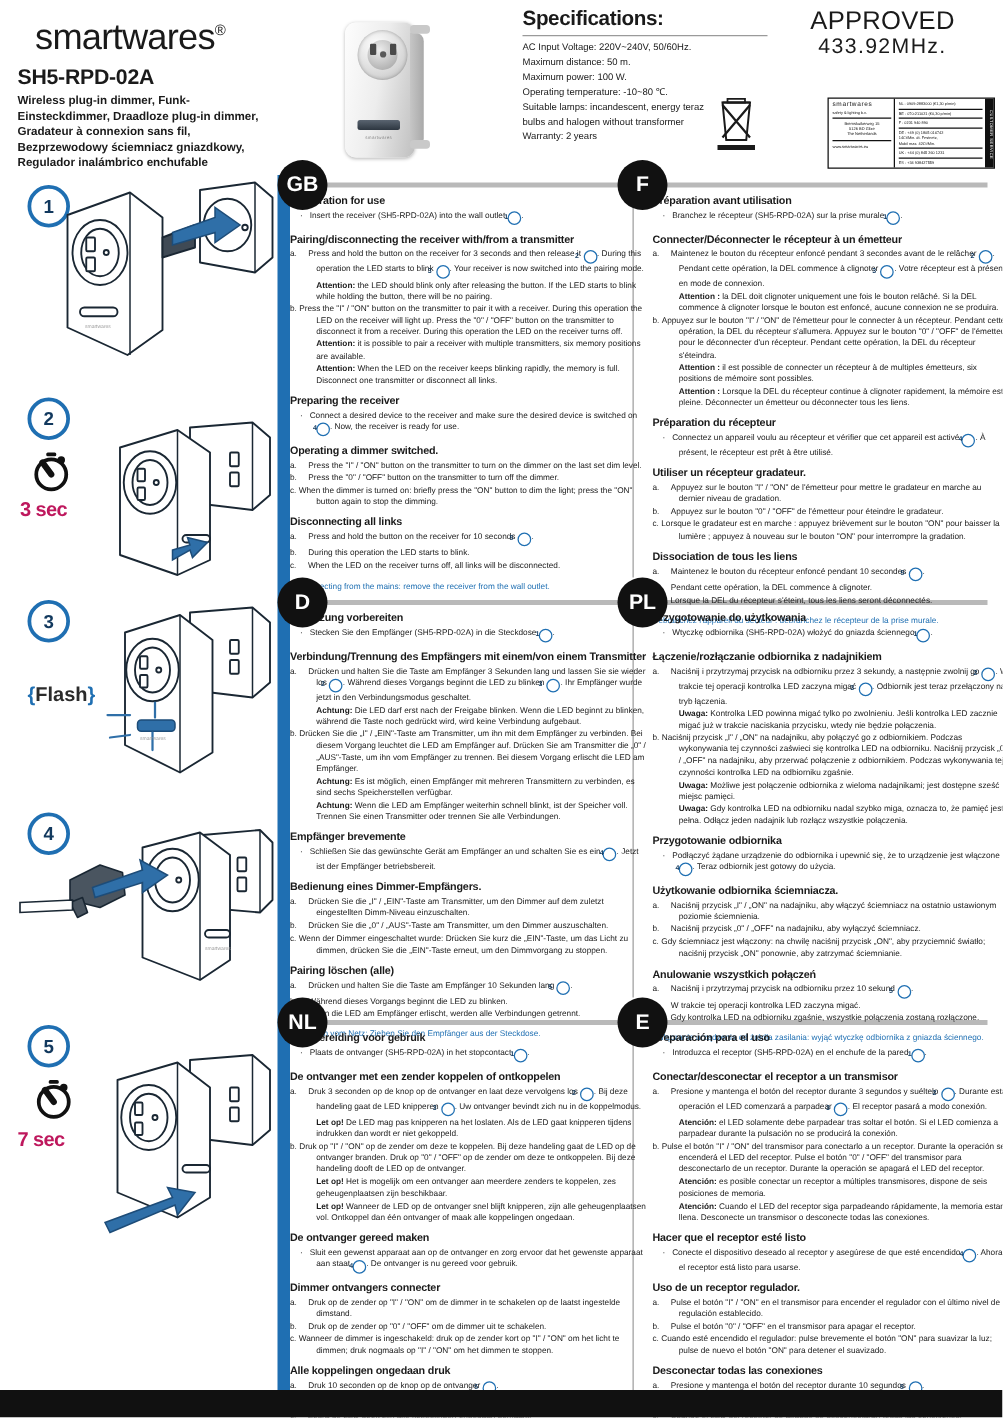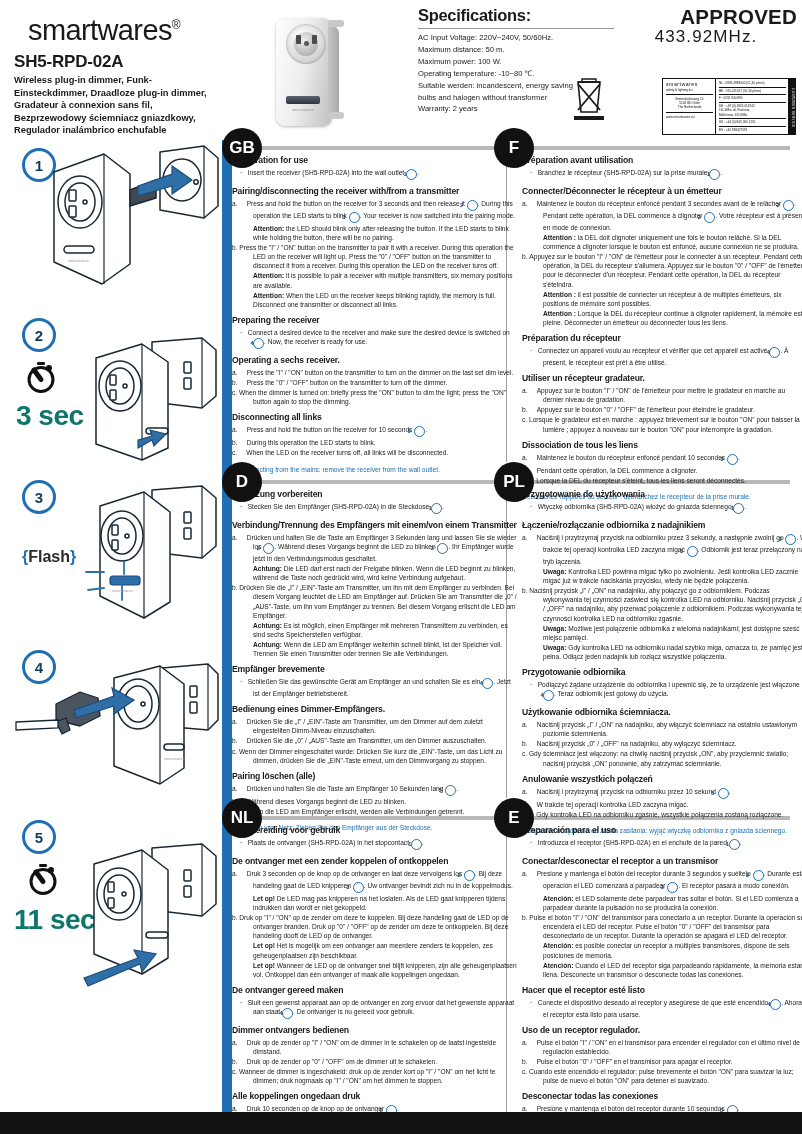--- a/index.html
+++ b/index.html
@@ -39,21 +39,21 @@
   .specs .rule{margin:3px 0 4px 0;height:1px;background:#9a9a9a;}
   .specs p{margin:0 0 1.5px 0;font-size:7.6px;line-height:10.4px;color:#1a1a1a;}
 
   .weee{position:absolute;left:568px;top:72px;width:42px;height:52px;}
   .weee svg{width:42px;height:52px;}
 
   
   .rtte{position:absolute;left:615px;top:6px;width:182px;text-align:center;}
   .rtte .l1{font-size:21.5px;font-weight:bold;letter-spacing:-.6px;line-height:23px;}
   .rtte .l1 .ce{font-weight:400;font-size:20px;}
-  .rtte .l2{font-size:20.5px;font-weight:bold;letter-spacing:.2px;line-height:21px;text-align:right;}
+  .rtte .l2{font-size:20.5px;font-weight:normal;letter-spacing:.2px;line-height:21px;}
   .rtte .l3{font-size:17px;font-weight:400;letter-spacing:1.1px;line-height:20px;}
 
   .addrbox{position:absolute;left:662px;top:78px;width:132px;height:55px;border:1px solid #111;
            display:flex;background:#fff;}
   .ab-l{width:47px;border-right:1px solid #111;padding:2px 2px 0 3px;}
   .ab-l .bn{font-size:5.2px;letter-spacing:.5px;color:#111;}
   .ab-l .bs{font-size:3.1px;color:#111;margin-top:.5px;}
   .ab-l .sep{height:1px;background:#111;margin:2px 0 2px 0;}
   .ab-l .ad{font-size:3.2px;line-height:4.4px;text-align:center;color:#111;}
   .ab-l .web{font-size:3.2px;margin-top:2px;color:#111;}
@@ -63,21 +63,21 @@
   .ab-tab{width:7px;background:#111;color:#fff;font-size:3.2px;writing-mode:vertical-rl;
           text-align:center;letter-spacing:.4px;padding-top:2px;}
 
   
   .illu{position:absolute;left:0;top:140px;width:222px;height:972px;background:#fff;}
   .step{position:absolute;left:0;width:222px;}
   .stepnum{position:absolute;width:28px;height:28px;border-radius:50%;border:3px solid #1f6fb2;
            color:#12395e;font-size:15px;font-weight:bold;display:flex;align-items:center;
            justify-content:center;background:#fff;}
   .timer{position:absolute;width:34px;height:34px;}
-  .timelbl{position:absolute;font-size:28px;font-weight:bold;color:#0f766e;letter-spacing:-.5px;}
+  .timelbl{position:absolute;font-size:16px;font-weight:bold;color:#be185d;letter-spacing:-.5px;}
   .flashlbl{position:absolute;font-size:16px;font-weight:bold;color:#2b2b2b;}
   .flashlbl .br{color:#1f6fb2;font-weight:bold;}
 
   
   .art{position:absolute;}
   .art svg{overflow:visible;}
 
   .bluebar{position:absolute;left:222px;top:140px;width:10px;height:972px;background:#1f6fb2;}
 
   
@@ -129,21 +129,21 @@
     <div class="pv-logo">smartwares</div>
   </div>
 
   <div class="specs">
     <h2>Specifications:</h2>
     <div class="rule"></div>
     <p>AC Input Voltage: 220V~240V, 50/60Hz.</p>
     <p>Maximum distance: 50 m.</p>
     <p>Maximum power: 100 W.</p>
     <p>Operating temperature: -10~80 ℃.</p>
-    <p>Suitable werden: incandescent, energy saving</p>
+    <p>Suitable lamps: incandescent, energy teraz</p>
     <p>bulbs and halogen without transformer</p>
     <p>Warranty: 2 years</p>
   </div>
 
   <div class="weee">
     <svg viewBox="0 0 42 52">
       <path d="M10 10 L32 10 L29 40 L13 40 Z" fill="none" stroke="#1a1a1a" stroke-width="1.6"></path>
       <path d="M10 10 L32 10" stroke="#1a1a1a" stroke-width="1.6"></path>
       <path d="M14 7 L28 7 L28 10 L14 10 Z" fill="none" stroke="#1a1a1a" stroke-width="1.4"></path>
       <path d="M10 12 L32 38 M32 12 L10 38" stroke="#1a1a1a" stroke-width="1.8"></path>
@@ -307,21 +307,21 @@
   <div class="step" style="top:672px;height:195px">
     <div class="stepnum" style="left:22px;top:8px">5</div>
     <div class="timer" style="left:26px;top:50px">
       <svg viewBox="0 0 34 34">
         <circle cx="17" cy="19.5" r="12" fill="none" stroke="#111" stroke-width="3"></circle>
         <path d="M17 19.5 L10 10" stroke="#111" stroke-width="5" stroke-linecap="round"></path>
         <circle cx="25" cy="8" r="3" fill="#111"></circle>
         <rect x="13" y="2" width="8" height="3" rx="1.2" fill="#111"></rect>
       </svg>
     </div>
-    <div class="timelbl" style="left:14px;top:92px">11 sec</div>
+    <div class="timelbl" style="left:14px;top:92px">7 sec</div>
     <div class="art" style="left:88px;top:30px">
       <svg width="134" height="150" viewBox="0 0 134 150">
         <g fill="#fff" stroke="#1a2733" stroke-width="1.5" stroke-linejoin="round">
           <path d="M64 6 L114 2 L128 14 L128 62 L114 74 L64 68 Z"></path>
           <path d="M114 2 L114 74" stroke-width="1.2"></path>
           <rect x="96" y="28" width="7" height="11" rx="1"></rect>
           <rect x="96" y="44" width="7" height="11" rx="1"></rect>
           <path d="M6 22 L54 8 L80 28 L80 116 L54 132 L6 112 Z"></path>
           <path d="M54 8 L54 132" stroke-width="1.2"></path>
           <ellipse cx="31" cy="52" rx="22" ry="26"></ellipse>
@@ -365,21 +365,21 @@
   <h3>Pairing/disconnecting the receiver with/from a transmitter</h3>
   <p class="ind"><span>a.</span>&nbsp;&nbsp;&nbsp;&nbsp;&nbsp;<span>Press and hold the button on the receiver for 3 seconds and then release it</span> <span class="cnum">2</span><span>. During this operation the LED starts to blink</span> <span class="cnum">3</span><span>. Your receiver is now switched into the pairing mode.</span></p>
   <p class="ind2"><span class="lbl">Attention:</span><span> the LED should blink only after releasing the button. If the LED starts to blink while holding the button, there will be no pairing.</span></p>
   <p class="ind"><span>b.</span>&nbsp;<span>Press the "I" / "ON" button on the transmitter to pair it with a receiver. During this operation the LED on the receiver will light up. Press the "0" / "OFF" button on the transmitter to disconnect it from a receiver. During this operation the LED on the receiver turns off.</span></p>
   <p class="ind2"><span class="lbl">Attention:</span><span> it is possible to pair a receiver with multiple transmitters, six memory positions are available.</span></p>
   <p class="ind2"><span class="lbl">Attention:</span><span> When the LED on the receiver keeps blinking rapidly, the memory is full. Disconnect one transmitter or disconnect all links.</span></p>
   <div class="gap"></div>
   <h3>Preparing the receiver</h3>
   <p class="bul"><span>·</span>&nbsp;&nbsp;&nbsp;<span>Connect a desired device to the receiver and make sure the desired device is switched on</span> <span class="cnum">4</span><span>. Now, the receiver is ready for use.</span></p>
   <div class="gap"></div>
-  <h3>Operating a sechs receiver.</h3>
+  <h3>Operating a dimmer switched.</h3>
   <p class="ind"><span>a.</span>&nbsp;&nbsp;&nbsp;&nbsp;&nbsp;<span>Press the "I" / "ON" button on the transmitter to turn on the dimmer on the last set dim level.</span></p>
   <p class="ind"><span>b.</span>&nbsp;&nbsp;&nbsp;&nbsp;&nbsp;<span>Press the "0" / "OFF" button on the transmitter to turn off the dimmer.</span></p>
   <p class="ind"><span>c.</span>&nbsp;<span>When the dimmer is turned on: briefly press the "ON" button to dim the light; press the "ON" button again to stop the dimming.</span></p>
   <div class="gap"></div>
   <h3>Disconnecting all links</h3>
   <p class="ind"><span>a.</span>&nbsp;&nbsp;&nbsp;&nbsp;&nbsp;<span>Press and hold the button on the receiver for 10 seconds</span> <span class="cnum">5</span>.</p>
   <p class="ind"><span>b.</span>&nbsp;&nbsp;&nbsp;&nbsp;&nbsp;<span>During this operation the LED starts to blink.</span></p>
   <p class="ind"><span>c.</span>&nbsp;&nbsp;&nbsp;&nbsp;&nbsp;<span>When the LED on the receiver turns off, all links will be disconnected.</span></p>
   <p class="foot">Disconnecting from the mains: remove the receiver from the wall outlet.</p>
 </div>
@@ -469,21 +469,21 @@
   <h3>De ontvanger met een zender koppelen of ontkoppelen</h3>
   <p class="ind"><span>a.</span>&nbsp;&nbsp;&nbsp;&nbsp;&nbsp;<span>Druk 3 seconden op de knop op de ontvanger en laat deze vervolgens los</span> <span class="cnum">2</span><span>. Bij deze handeling gaat de LED knipperen</span> <span class="cnum">3</span><span>. Uw ontvanger bevindt zich nu in de koppelmodus.</span></p>
   <p class="ind2"><span class="lbl">Let op!</span><span> De LED mag pas knipperen na het loslaten. Als de LED gaat knipperen tijdens indrukken dan wordt er niet gekoppeld.</span></p>
   <p class="ind"><span>b.</span>&nbsp;<span>Druk op "I" / "ON" op de zender om deze te koppelen. Bij deze handeling gaat de LED op de ontvanger branden. Druk op "0" / "OFF" op de zender om deze te ontkoppelen. Bij deze handeling dooft de LED op de ontvanger.</span></p>
   <p class="ind2"><span class="lbl">Let op!</span><span> Het is mogelijk om een ontvanger aan meerdere zenders te koppelen, zes geheugenplaatsen zijn beschikbaar.</span></p>
   <p class="ind2"><span class="lbl">Let op!</span><span> Wanneer de LED op de ontvanger snel blijft knipperen, zijn alle geheugenplaatsen vol. Ontkoppel dan één ontvanger of maak alle koppelingen ongedaan.</span></p>
   <div class="gap"></div>
   <h3>De ontvanger gereed maken</h3>
   <p class="bul"><span>·</span>&nbsp;&nbsp;&nbsp;<span>Sluit een gewenst apparaat aan op de ontvanger en zorg ervoor dat het gewenste apparaat aan staat</span> <span class="cnum">4</span><span>. De ontvanger is nu gereed voor gebruik.</span></p>
   <div class="gap"></div>
-  <h3>Dimmer ontvangers bedienen</h3>
+  <h3>Dimmer ontvangers connecter</h3>
   <p class="ind"><span>a.</span>&nbsp;&nbsp;&nbsp;&nbsp;&nbsp;<span>Druk op de zender op "I" / "ON" om de dimmer in te schakelen op de laatst ingestelde dimstand.</span></p>
   <p class="ind"><span>b.</span>&nbsp;&nbsp;&nbsp;&nbsp;&nbsp;<span>Druk op de zender op "0" / "OFF" om de dimmer uit te schakelen.</span></p>
   <p class="ind"><span>c.</span>&nbsp;<span>Wanneer de dimmer is ingeschakeld: druk op de zender kort op "I" / "ON" om het licht te dimmen; druk nogmaals op "I" / "ON" om het dimmen te stoppen.</span></p>
   <div class="gap"></div>
   <h3>Alle koppelingen ongedaan druk</h3>
   <p class="ind"><span>a.</span>&nbsp;&nbsp;&nbsp;&nbsp;&nbsp;<span>Druk 10 seconden op de knop op de ontvanger</span> <span class="cnum">5</span>.</p>
   <p class="ind"><span>b.</span>&nbsp;&nbsp;&nbsp;&nbsp;&nbsp;<span>Bij deze handeling gaat de LED knipperen.</span></p>
   <p class="ind"><span>c.</span>&nbsp;&nbsp;&nbsp;&nbsp;&nbsp;<span>Zodra de LED dooft zijn alle koppelingen ongedaan gemaakt.</span></p>
 
 </div>

